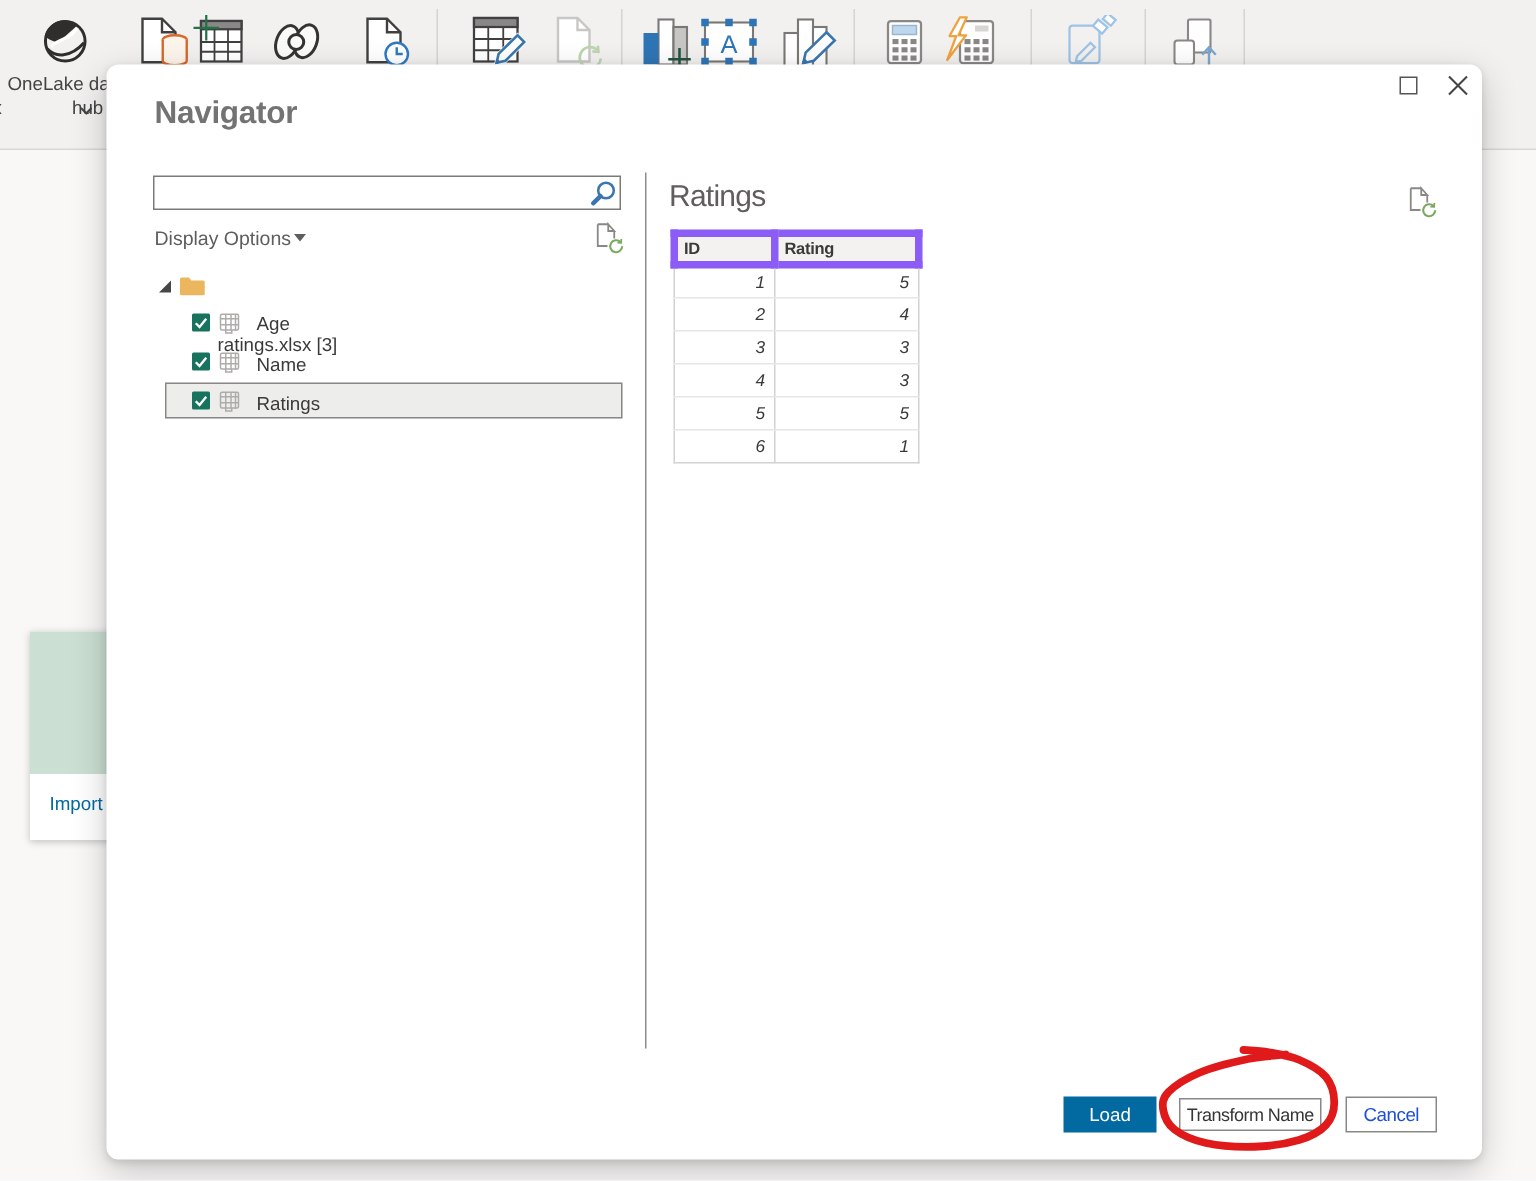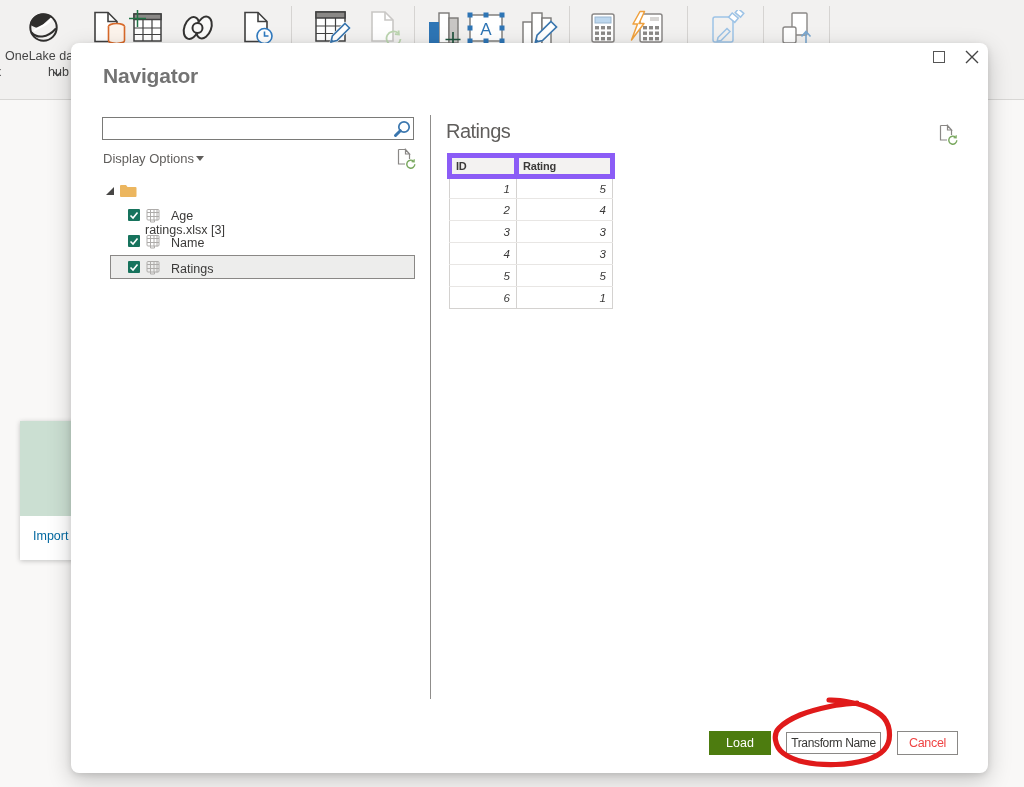--- a/index.html
+++ b/index.html
@@ -33,23 +33,23 @@
   #rtitle { left:446px; top:120px; font-size:20px; color:#605e5c; letter-spacing:-0.5px; }
   
   table#prev { position:absolute; left:447px; top:153px; border-collapse:collapse; font-size:11.5px; color:#3b3a39; }
   table#prev th { background:#f3f2f1; border:5px solid #8b5cf6; font-size:11px; letter-spacing:-0.2px; text-align:left; font-weight:bold;
                   padding:0 0 0 4px; height:21px; }
   table#prev td { border-left:1px solid #d4d2d0; border-right:1px solid #d4d2d0; border-bottom:1px solid #e8e6e4;
                   font-style:italic; text-align:right; padding:0 6px 0 0; height:22px; }
   table#prev tr:last-child td { border-bottom:1px solid #d4d2d0; }
   
   .btn { position:absolute; font-size:12.5px; display:flex; align-items:center; justify-content:center; }
-  #bload { left:709px; top:731px; width:62px; height:24px; background:#4d7c0f; color:#fff; }
+  #bload { left:709px; top:731px; width:62px; height:24px; background:#0369a1; color:#fff; }
   #btrans { left:786px; top:732px; width:95px; height:22px; background:#fff; border:1px solid #8a8886; color:#373634; font-size:12px; letter-spacing:-0.35px; }
-  #bcancel { left:897px; top:731px; width:61px; height:24px; background:#fff; border:1px solid #8a8886; color:#ef4444; letter-spacing:-0.3px; }
+  #bcancel { left:897px; top:731px; width:61px; height:24px; background:#fff; border:1px solid #8a8886; color:#1d4ed8; letter-spacing:-0.3px; }
 </style>
 </head>
 <body>
   <div id="ribbon" class="abs"></div>
   <div id="ribicons" class="abs" style="left:0;top:0;width:1024px;height:100px;">
     <div class="vsep" style="left:291px;"></div>
     <div class="vsep" style="left:414px;"></div>
     <div class="vsep" style="left:569px;"></div>
     <div class="vsep" style="left:687px;"></div>
     <div class="vsep" style="left:763px;"></div>

